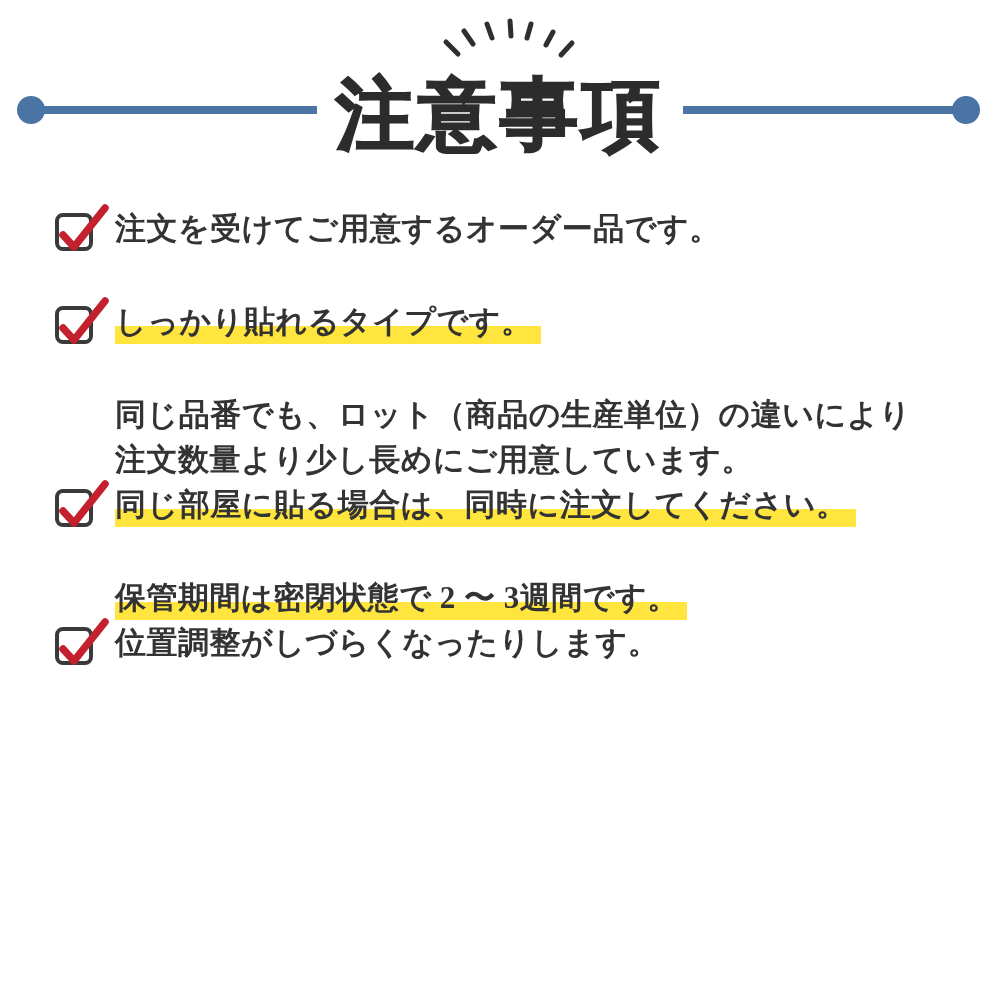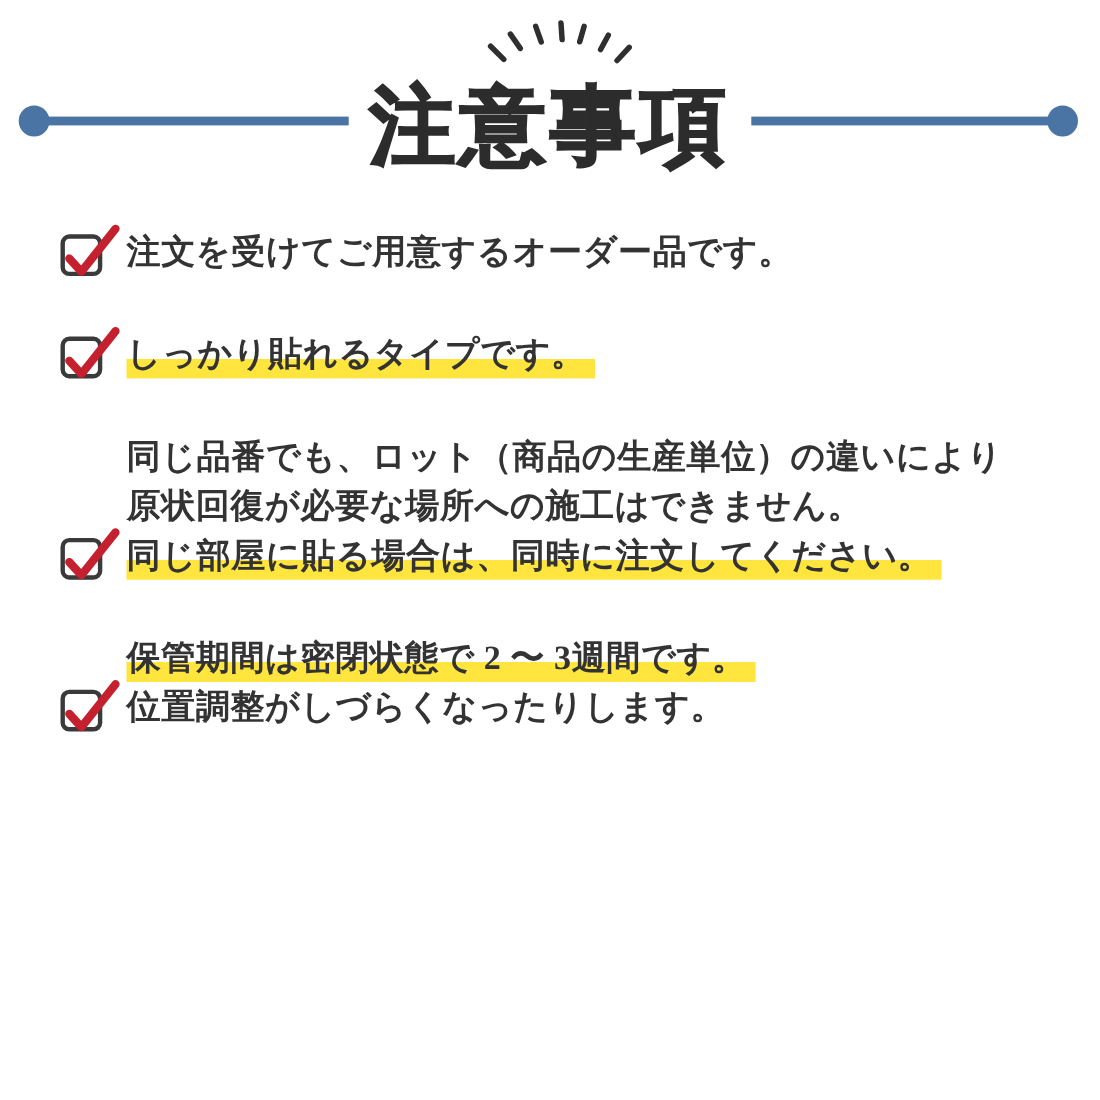--- a/index.html
+++ b/index.html
@@ -140,21 +140,21 @@
 
 
     <div class="notice-item">
       <div class="checkbox">
         <svg viewBox="0 0 56 56" aria-hidden="true">
           <polyline points="8,33 19,45 50,6"></polyline>
         </svg>
       </div>
       <div class="item-lines">
         <div class="line"><span>同じ品番でも、ロット（商品の生産単位）の違いにより</span></div>
-        <div class="line"><span>原状回復が必要な場所への施工はできません。</span></div>
+        <div class="line"><span>注文数量より少し長めにご用意しています。</span></div>
         <div class="line"><span class="hl">同じ部屋に貼る場合は、同時に注文してください。</span></div>
       </div>
     </div>
 
     <div class="notice-item">
       <div class="checkbox">
         <svg viewBox="0 0 56 56" aria-hidden="true">
           <polyline points="8,33 19,45 50,6"></polyline>
         </svg>
       </div>

